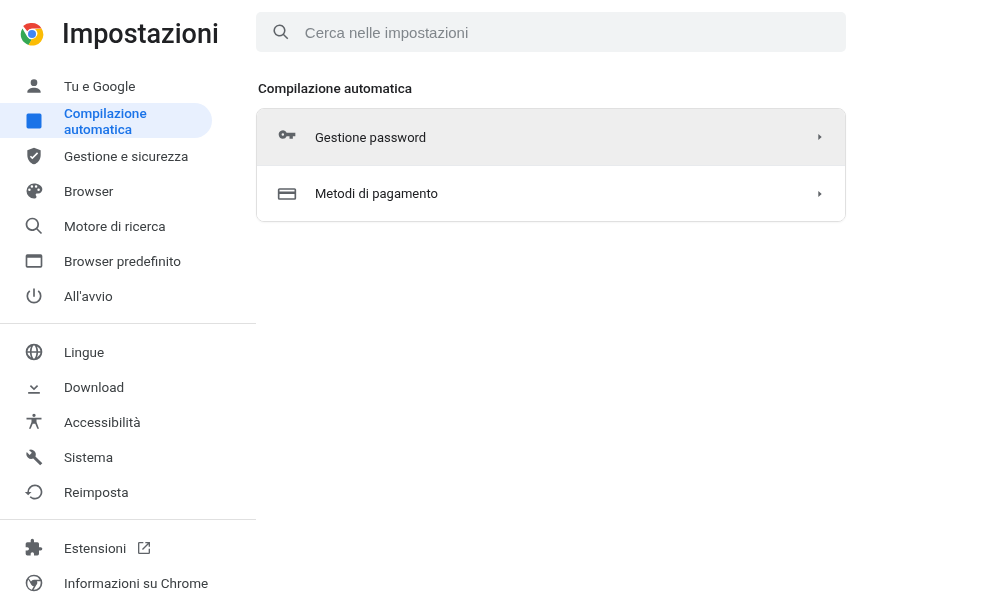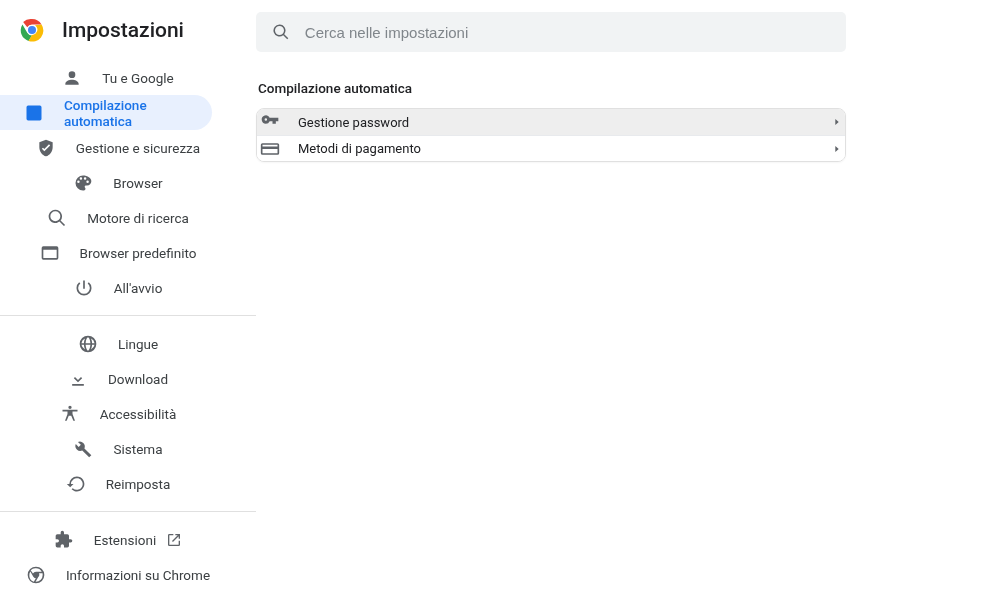--- a/index.html
+++ b/index.html
@@ -20,42 +20,41 @@
     width: 256px;
     flex-shrink: 0;
     padding-top: 12px;
   }
   .brand {
     display: flex;
     align-items: center;
     padding: 6px 0 18px 20px;
   }
   .brand-title {
-    font-size: 21px;
+    font-size: 27px;
     font-weight: 500;
     margin-left: 18px;
     color: #202124;
   }
   .chrome-logo {
     width: 24px;
     height: 24px;
   }
   .nav-list {
     list-style: none;
     padding-right: 44px;
   }
   .nav-item {
     display: flex;
     align-items: center;
     height: 35px;
     padding-left: 24px;
     border-radius: 0 18px 18px 0;
     cursor: pointer;
     color: #3c4043;
-    justify-content: center;
   }
   .nav-item .icon {
     width: 20px;
     height: 20px;
     display: flex;
     align-items: center;
     justify-content: center;
     color: #5f6368;
   }
   .nav-item .label {
@@ -120,24 +119,24 @@
     margin: 0 0 12px 2px;
   }
   .card {
     width: 590px;
     border-radius: 8px;
     border: 1px solid #e0e0e0;
     box-shadow: 0 1px 2px rgba(0,0,0,0.04);
     overflow: hidden;
   }
   .row {
-    height: 26px;
-    display: flex;
-    align-items: center;
-    padding: 0 3px;
+    height: 56px;
+    display: flex;
+    align-items: center;
+    padding: 0 20px;
     cursor: pointer;
     background: #fff;
   }
   .row + .row { border-top: 1px solid #e8eaed; justify-content: space-between; }
   .row.hover { background: #eeeeee; }
   .row .icon {
     width: 20px;
     height: 20px;
     display: flex;
     align-items: center;

